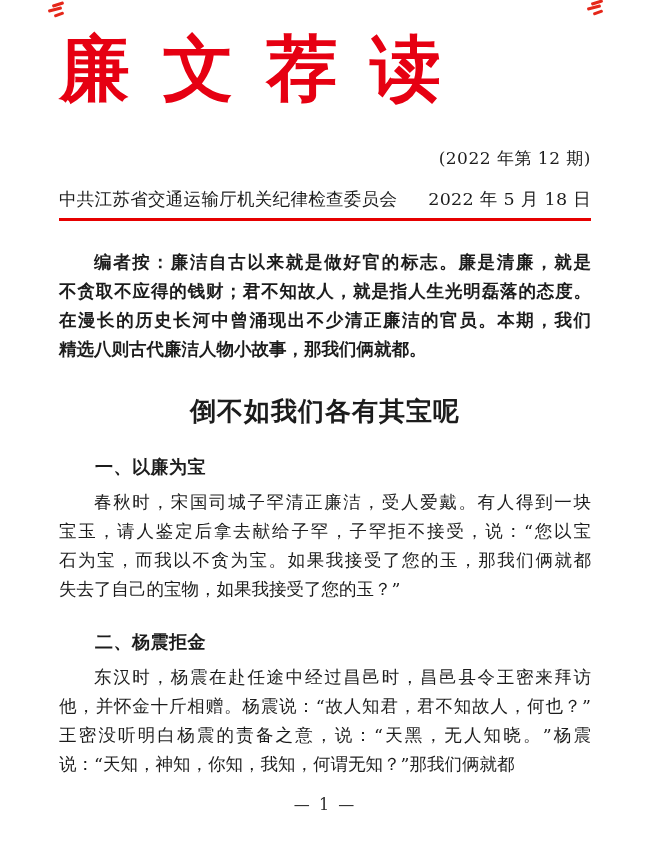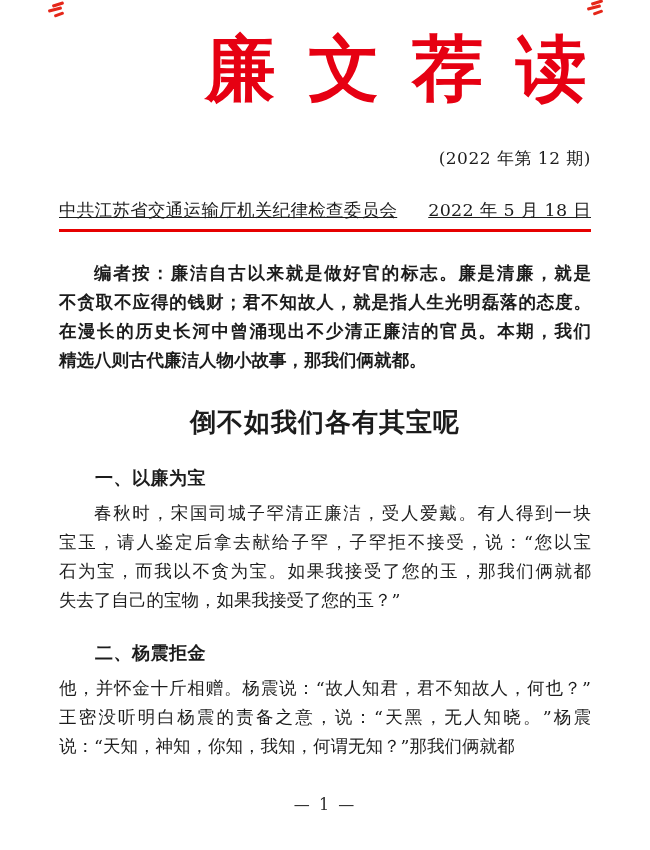--- a/index.html
+++ b/index.html
@@ -20,44 +20,43 @@
   .artifact span {
     position: absolute; display: block; background: #e52619;
     border-radius: 1px;
   }
   .artifact span:nth-child(1) { width: 12px; height: 3px; left: 6px; top: 0; transform: rotate(-18deg); }
   .artifact span:nth-child(2) { width: 14px; height: 3px; left: 2px; top: 5px; transform: rotate(-14deg); }
   .artifact span:nth-child(3) { width: 10px; height: 3px; left: 8px; top: 10px; transform: rotate(-20deg); }
 
   .masthead {
     margin-top: 32px;
-    text-align: right;
+    text-align: left;
     font-size: 71px;
     line-height: 1.04;
     font-weight: 700;
     letter-spacing: 4px;
     color: #e60012;
     font-family: "DejaVu Serif", "Liberation Serif", serif;
     white-space: nowrap;
   }
   .issue {
     margin-top: 41px;
     text-align: right;
     font-size: 17px;
     letter-spacing: 0.5px;
   }
   .issuer-row {
-    margin-top: 28px;
+    margin-top: 17px;
     display: flex;
     justify-content: space-between;
     align-items: baseline;
     font-size: 17.5px;
     letter-spacing: 0.3px;
     padding-bottom: 7px;
-    text-decoration: underline;
   }
   .red-rule {
     height: 3px;
     background: #e60000;
     width: 100%;
   }
   .editor-note {
     margin-top: 27px;
     font-weight: 700;
     font-size: 17.5px;
@@ -136,20 +135,21 @@
   <h3 class="section-heading">一、以廉为宝</h3>
   <div class="para">
     <div class="tline first">春秋时，宋国司城子罕清正廉洁，受人爱戴。有人得到一块</div>
     <div class="tline">宝玉，请人鉴定后拿去献给子罕，子罕拒不接受，说：“您以宝</div>
     <div class="tline">石为宝，而我以不贪为宝。如果我接受了您的玉，那我们俩就都</div>
     <div class="tline last">失去了自己的宝物，如果我接受了您的玉？”</div>
   </div>
 
   <h3 class="section-heading">二、杨震拒金</h3>
   <div class="para">
+    <div class="tline first">东汉时，杨震在赴任途中经过昌邑时，昌邑县令王密来拜访</div>
     <div class="tline">他，并怀金十斤相赠。杨震说：“故人知君，君不知故人，何也？”</div>
     <div class="tline">王密没听明白杨震的责备之意，说：“天黑，无人知晓。”杨震</div>
     <div class="tline last">说：“天知，神知，你知，我知，何谓无知？”那我们俩就都</div>
   </div>
 
 </div>
 
 <div class="footer">— 1 —</div>
 
 </body></html>

